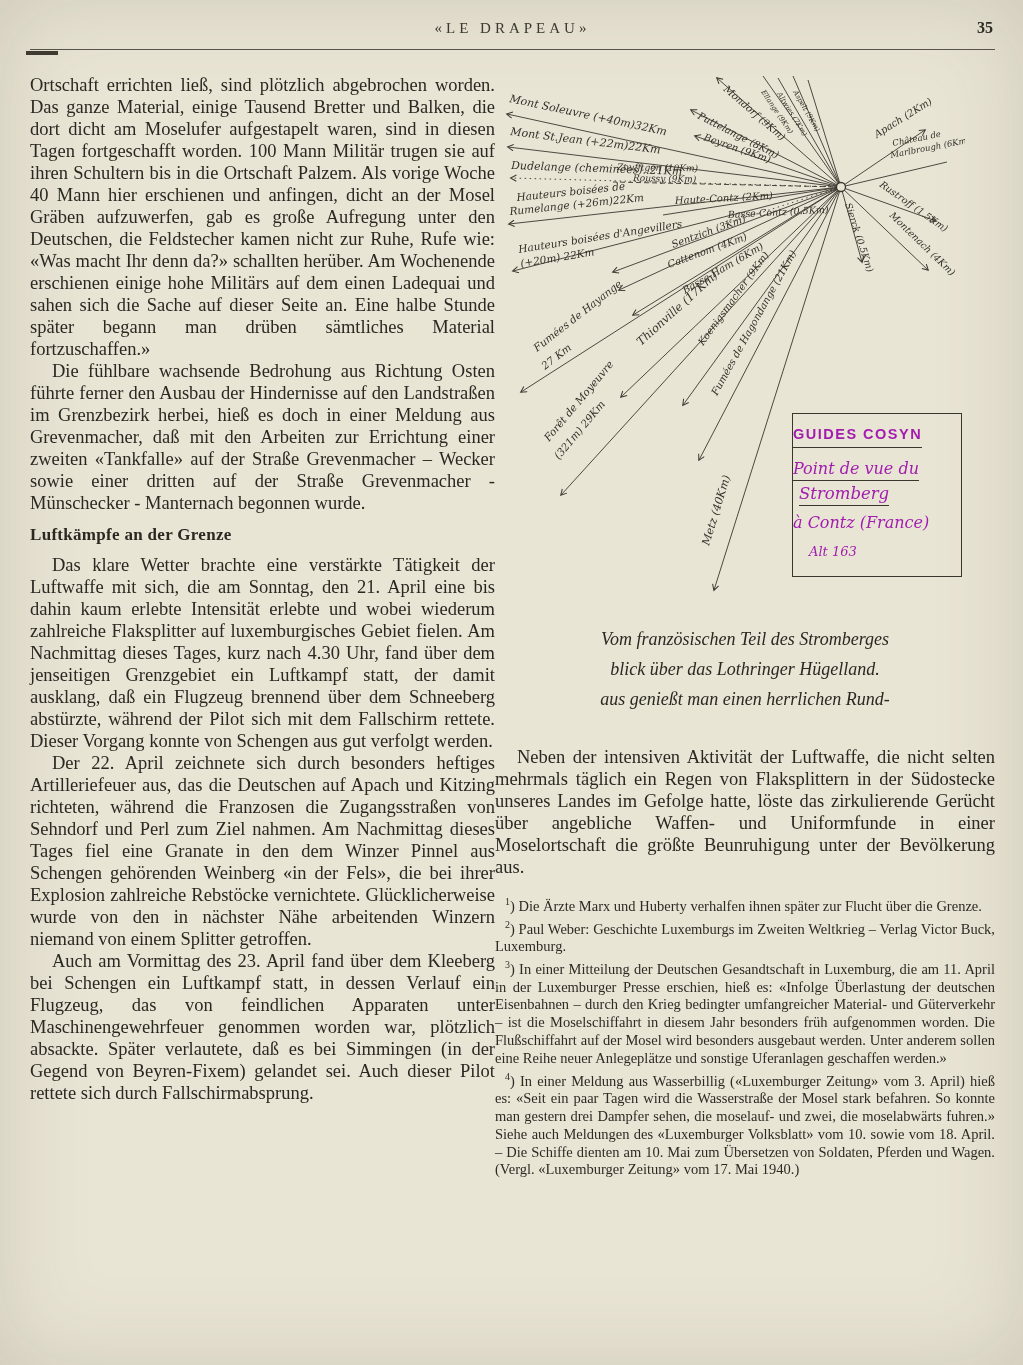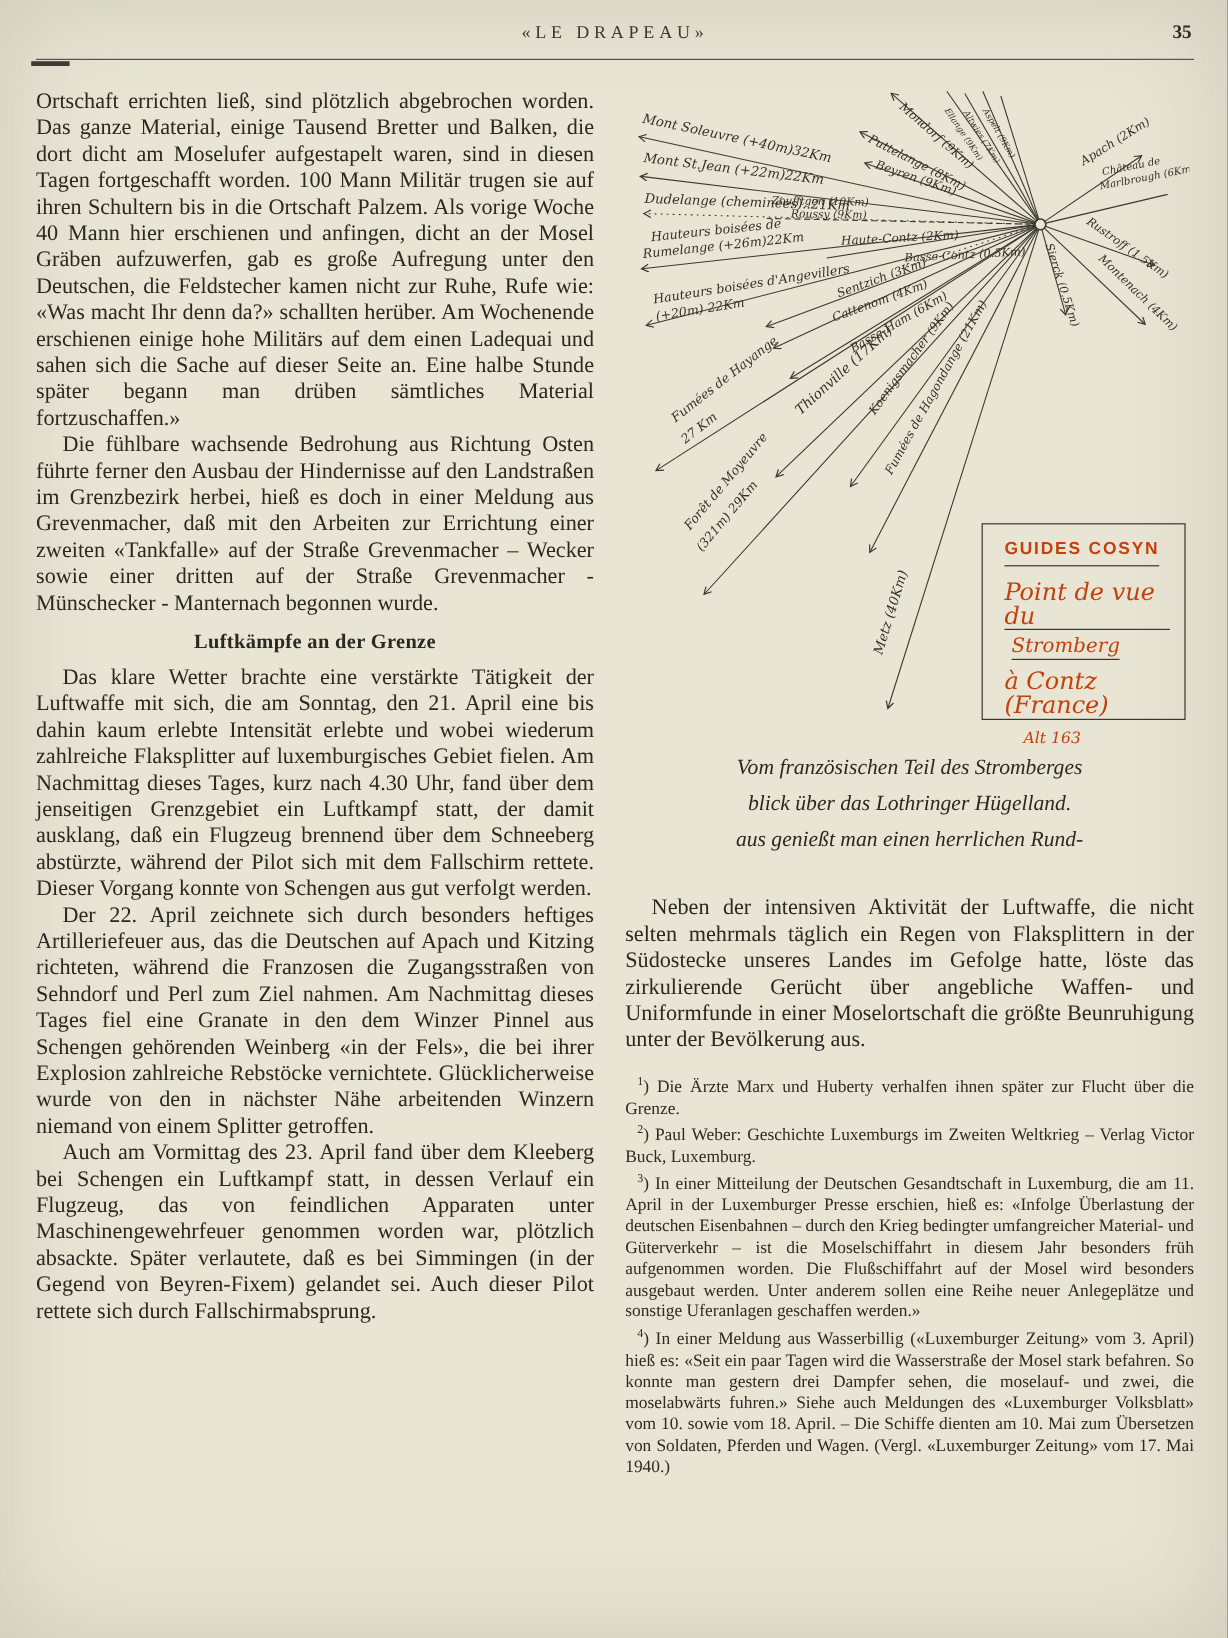--- a/index.html
+++ b/index.html
@@ -9,38 +9,38 @@
     background:#e9e5d5; color:#2b2822;
     font-family:"Liberation Serif", serif;
     padding:20px 28px 0 30px; overflow:hidden;
     box-shadow: inset 0 0 90px rgba(90,80,55,.18);
   }
   .page-header { position:relative; height:24px; }
   .running-title { text-align:center; font-size:15px; letter-spacing:4px; color:#3c382f; }
   .page-number { position:absolute; right:2px; top:-1px; font-weight:bold; font-size:16px; color:#2f2b24; }
   .header-rule { position:relative; border-bottom:1.3px solid #57534a; margin-top:5px; }
   .rule-dash { position:absolute; left:-4px; top:2px; width:32px; height:3.5px; background:#3f3b33; }
-  .columns { display:flex; gap:26px; margin-top:24px; }
+  .columns { display:flex; margin-top:24px; }
   .col-left { flex:0 0 465px; width:465px; }
   .col-right { flex:1; min-width:0; }
   .body-par { font-size:18.5px; line-height:22px; text-align:justify; color:#2b2822; }
   .body-par.indent { text-indent:22px; }
-  .col-heading { font-size:17px; font-weight:bold; text-align:center; margin:11px 0 9px; letter-spacing:.3px; }
+  .col-heading { font-size:17px; font-weight:bold; text-align:left; margin:11px 0 9px; letter-spacing:.3px; }
   
   .map-figure { position:relative; width:470px; height:530px; }
   .map-figure svg { width:100%; height:100%; display:block; }
   .map-label { font-family:"DejaVu Serif", serif; font-style:italic; fill:#343028; }
   .guides-box {
-    position:absolute; right:3px; bottom:4px; width:170px; height:164px;
-    border:1.6px solid #3a362d; padding:10px 12px 8px 18px;
-    font-family:"DejaVu Serif", serif; color:#c2410c;
+    position:absolute; right:3px; bottom:27px; width:170px; height:164px;
+    border:1.6px solid #3a362d; padding:10px 12px 8px 0;
+    font-family:"DejaVu Serif", serif; color:#a21caf;
   }
   .gb-title { display:inline-block; font-family:"Liberation Sans", sans-serif; font-weight:bold;
     font-size:14.5px; letter-spacing:1.5px; padding-bottom:5px; border-bottom:1.2px solid #3a362d; margin-bottom:11px; }
-  .gb-line { font-style:italic; font-size:20px; line-height:20px; }
+  .gb-line { font-style:italic; font-size:16px; line-height:20px; }
   .gb-u { display:inline-block; border-bottom:1px solid #3a362d; padding-bottom:1px; }
   .gb-stromberg { font-size:16.5px; margin-left:6px; margin-top:3px; }
   .gb-contz { margin-top:7px; }
   .gb-alt { margin-top:9px; margin-left:16px; font-size:13px; }
   
   .fig-caption { margin:20px 6px 0; font-style:italic; font-size:18px; line-height:30px; text-align:center; color:#2b2822; }
   .right-par { margin-top:32px; }
   .footnotes { margin-top:15px; }
   .fn { font-size:14.5px; line-height:17.8px; text-align:justify; text-indent:10px; color:#2d2a23; }
   .fn sup { font-size:10px; }

